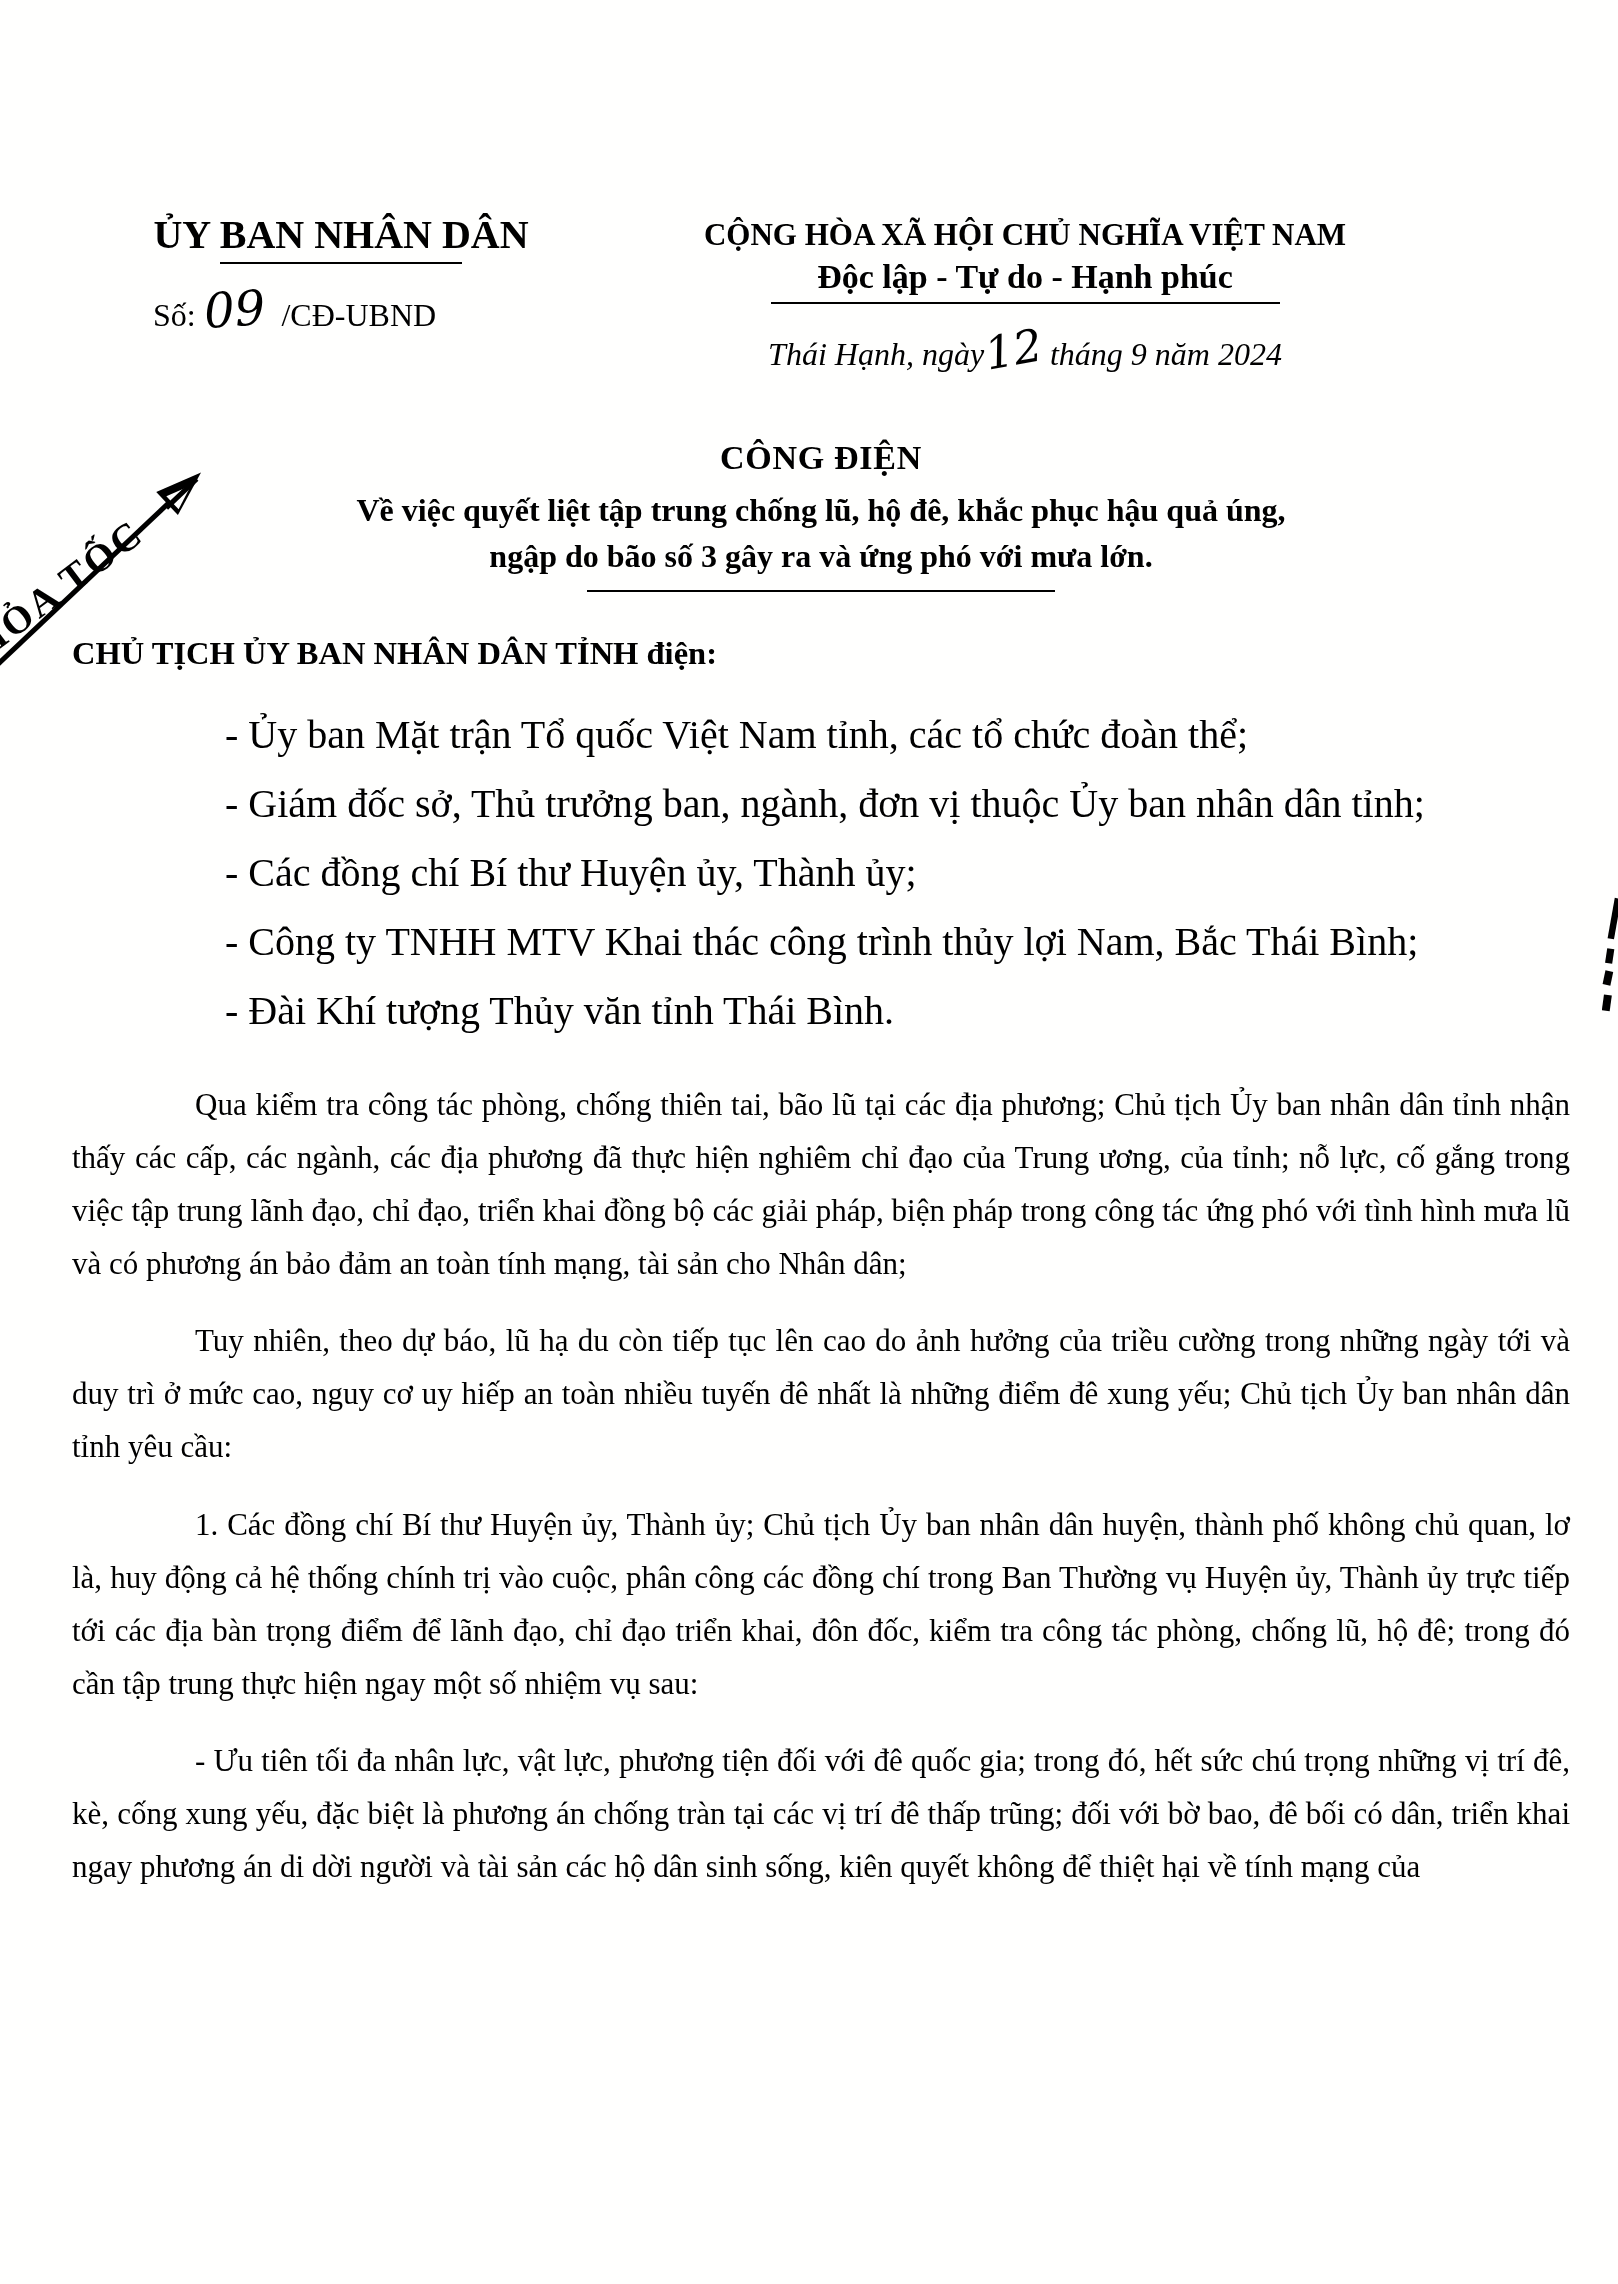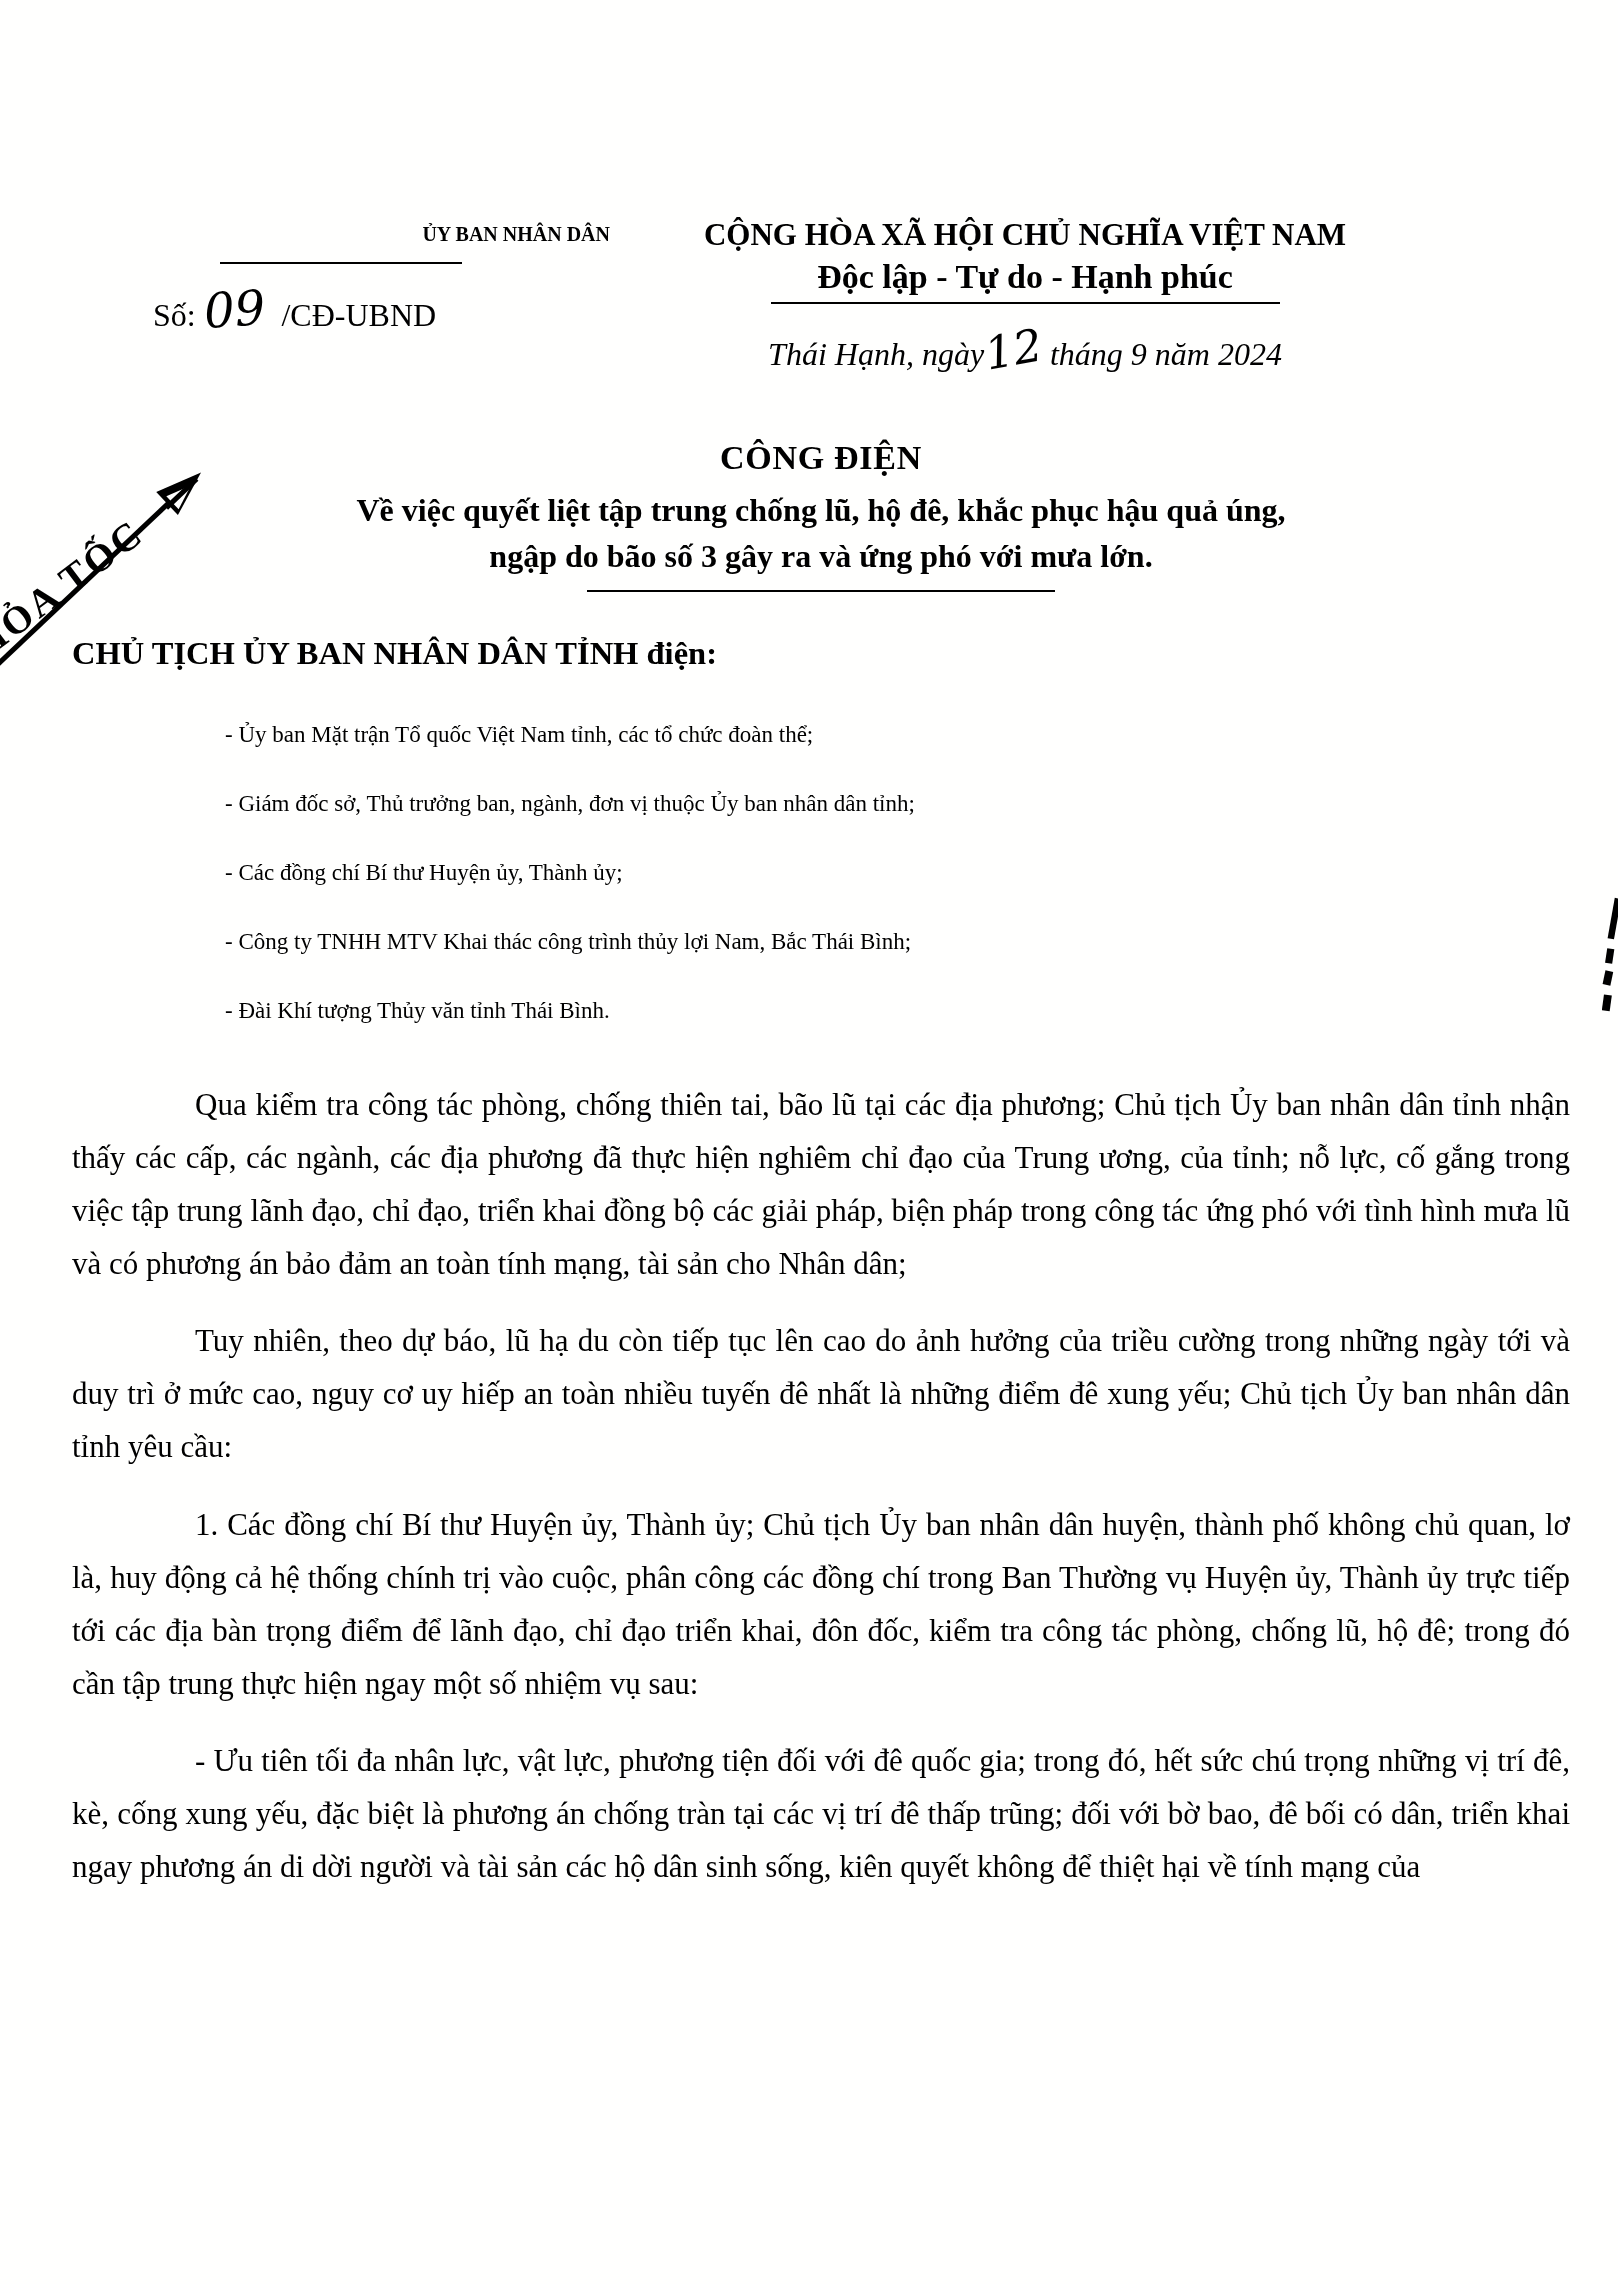--- a/index.html
+++ b/index.html
@@ -10,21 +10,21 @@
     background: #fffffe;
     color: #000;
     font-family: "Liberation Serif", "DejaVu Serif", serif;
     overflow: hidden;
   }
   .content { padding: 214px 48px 0 72px; }
 
   
   .header { display: flex; }
   .h-left { width: 538px; text-align: center; }
-  .org-line { font-weight: bold; font-size: 20px; line-height: 41px; text-align: right; }
+  .org-line { font-weight: bold; font-size: 40px; line-height: 41px; }
   .rule { border-bottom: 2.9px solid #000; height: 0; }
   .left-rule { width: 242px; margin: 7.2px auto 0; }
   .doc-no { margin-top: 33px; text-align: left; padding-left: 81px; font-size: 32px; white-space: nowrap; }
   .h-right { width: 830px; text-align: center; }
   .nat1 { font-weight: bold; font-size: 31px; line-height: 41px; }
   .nat2 { font-weight: bold; font-size: 34px; margin-top: 2.9px; }
   .right-rule { width: 509px; margin: 5.8px auto 0; }
   .date-line { margin-top: 32px; font-style: italic; font-size: 32px; white-space: nowrap; }
 
   .hand {
@@ -48,21 +48,21 @@
 
   
   .title-block { text-align: center; margin-top: 66px; }
   .doc-title { font-size: 34px; font-weight: bold; letter-spacing: 0.7px; }
   .subject { font-weight: bold; font-size: 32px; line-height: 46px; margin-top: 10px; }
   .subject-rule { width: 468px; margin: 11.6px auto 0; }
 
   .salutation { font-weight: bold; font-size: 32.5px; margin-top: 43px; }
 
   
-  .recipients { margin-top: 27.4px; padding-left: 153px; font-size: 23px; }
+  .recipients { margin-top: 27.4px; padding-left: 153px; font-size: 40px; }
   .recipient { line-height: 69px; white-space: nowrap; }
 
   
   .body-para {
     font-size: 31px; line-height: 53px;
     text-align: justify; text-align-last: left;
     text-indent: 123px;
     margin: 24.6px 0 0 0;
   }
   .body-para.first { margin-top: 33px; }

